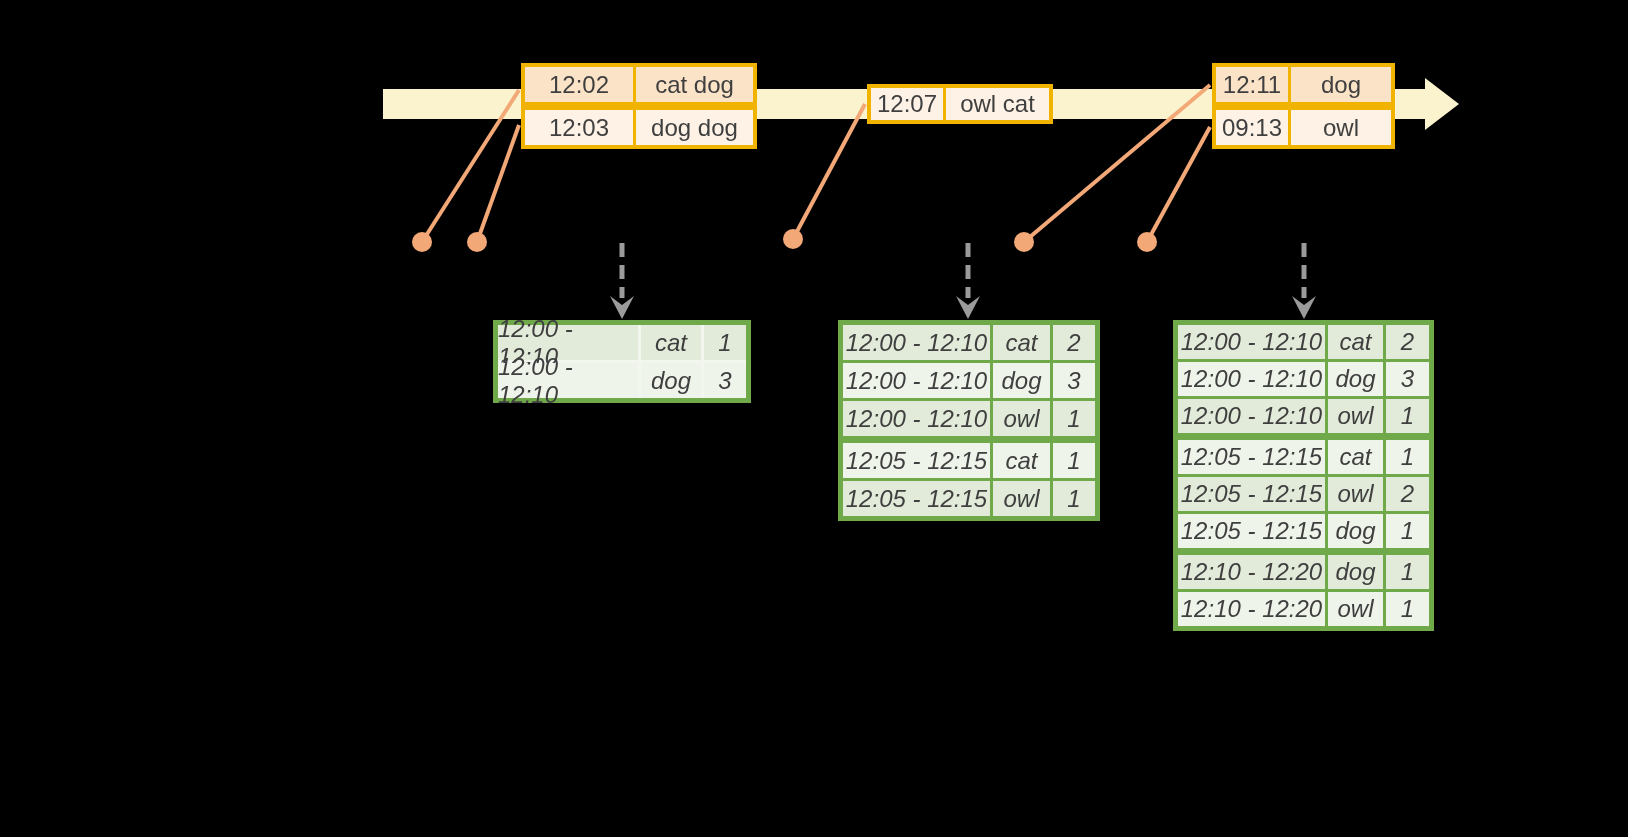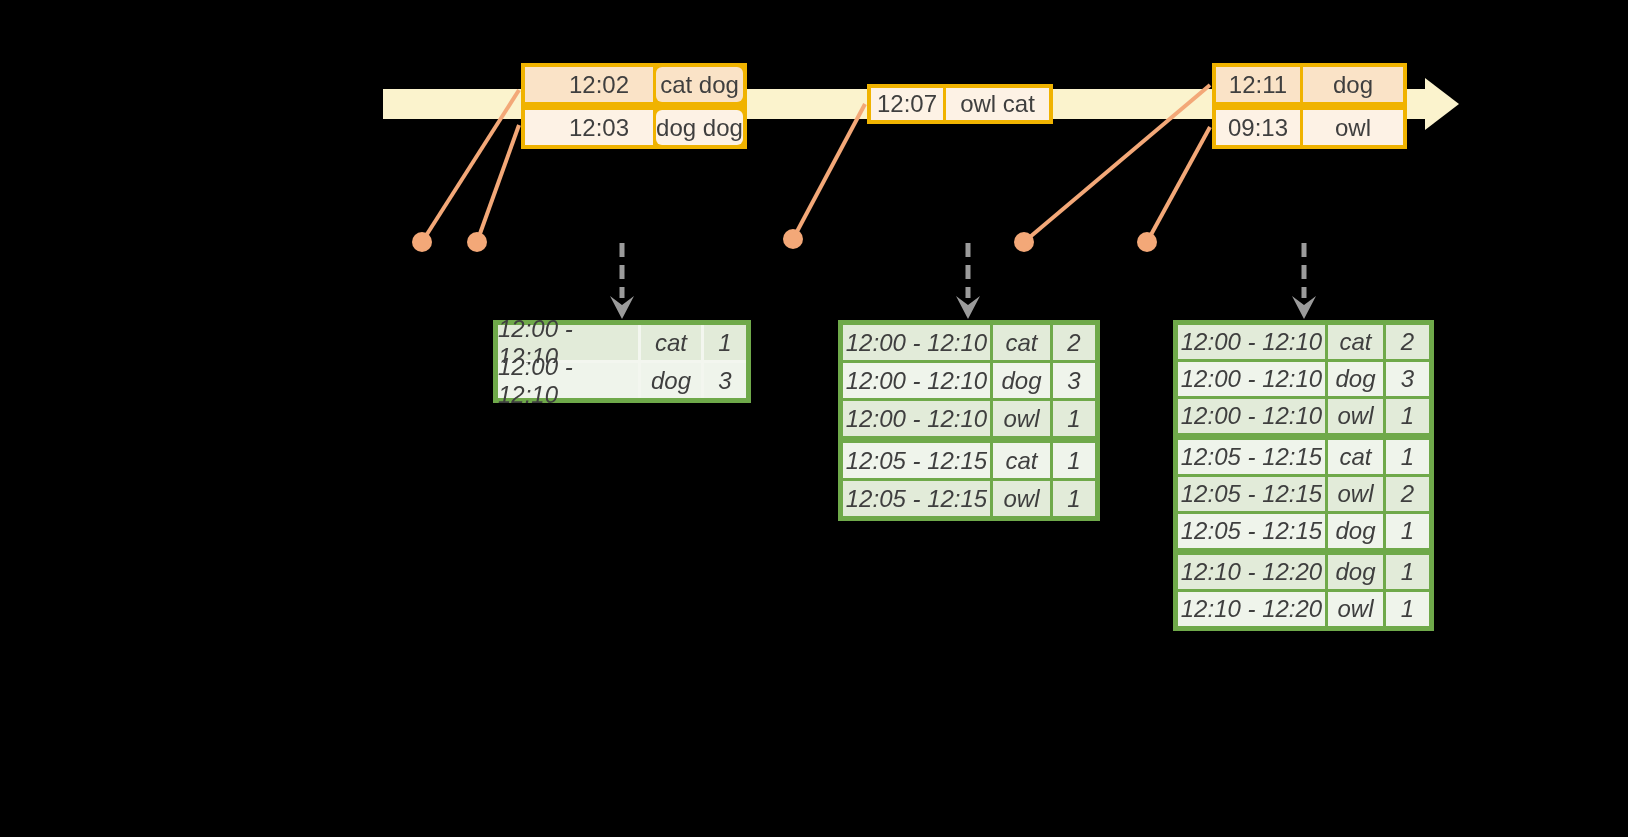--- a/index.html
+++ b/index.html
@@ -20,23 +20,23 @@
 
   .overlay{position:absolute;left:0;top:0;z-index:2;pointer-events:none;}
 
   
   .etable{position:absolute;z-index:3;background:var(--gold);border:4px solid var(--gold);}
   .etable .row{display:flex;gap:3px;margin-top:8px;}
   .etable .row:first-child{margin-top:0;}
   .etable .cell{display:flex;align-items:center;justify-content:center;
                 font-size:24px;background:var(--peach_dark);height:35px;}
   .etable .row:nth-child(even) .cell,.etable .row.light .cell{background:var(--peach_light);}
-  .et1{left:521px;top:63px;}  .et1 .time{width:108px;padding-left:20px;} .et1 .words{width:87px;border-radius:6px;}
+  .et1{left:521px;top:63px;}  .et1 .time{width:108px;} .et1 .words{width:117px;}
   .et2{left:867px;top:84px;}  .et2 .time{width:72px;} .et2 .words{width:103px;} .et2 .cell{height:32px;}
-  .et3{left:1212px;top:63px;} .et3 .time{width:84px;} .et3 .words{width:100px;}
+  .et3{left:1212px;top:63px;} .et3 .time{width:72px;} .et3 .words{width:100px;}
 
   
   .gtable{position:absolute;z-index:3;background:var(--green);border:5px solid var(--green);}
   .gtable.pale{background:var(--pale_divider);}
   .gtable .row{display:flex;gap:3px;margin-top:3px;}
   .gtable .row:first-child{margin-top:0 !important;}
   .gtable .row.group{margin-top:7px;}
   .gtable .cell{display:flex;align-items:center;justify-content:center;
                 font-size:24px;height:35px;background:var(--green_row_dark);font-style:italic;}
   .gtable .row:nth-child(even) .cell{background:var(--green_row_light);}

